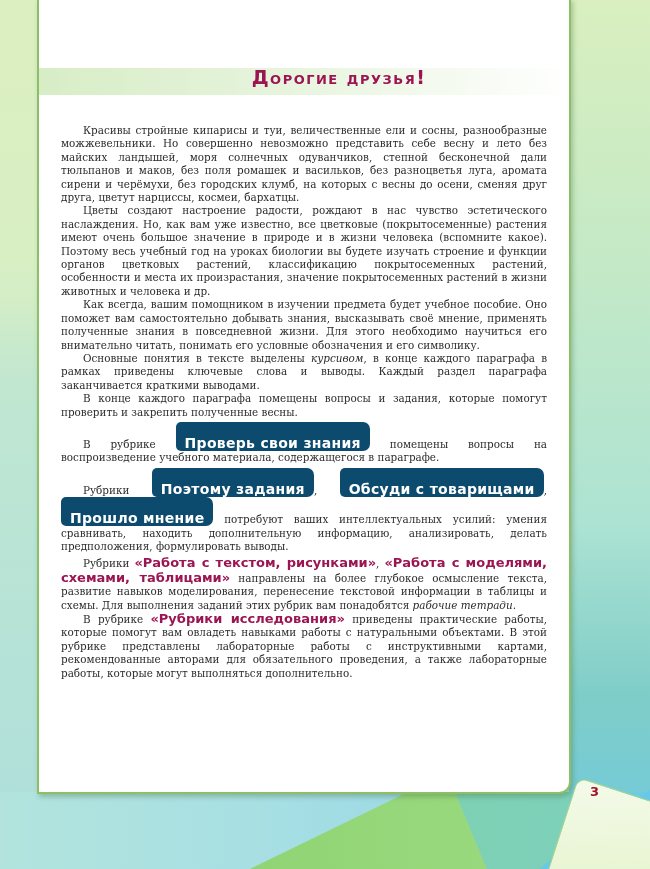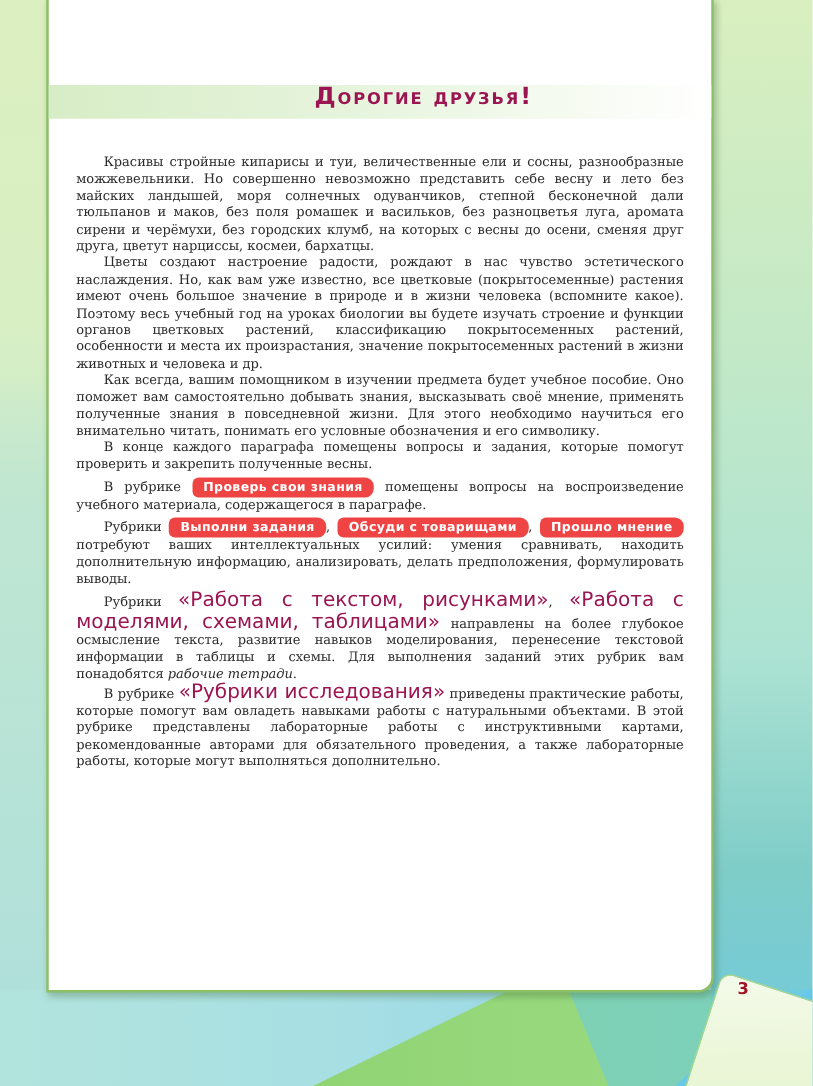--- a/index.html
+++ b/index.html
@@ -56,30 +56,30 @@
   }
   .text {
     position: absolute; left: 22px; top: 124px; width: 486px;
     font-size: 10.4px; line-height: 13.4px; color: #2b2b2b;
     text-align: justify;
   }
   .text p { margin: 0; text-indent: 22px; }
   .text p.gap { margin-top: 3px; }
   .pill {
     display: inline-block;
-    background: #ef4444; color: #ffffff;
+    background: #0c4a6e; color: #ffffff;
     font-family: "DejaVu Sans", sans-serif; font-weight: bold;
-    font-size: 10px; line-height: 13px;
-    padding: 2px 9px 1px 9px; border-radius: 5px 7px 7px 5px;
+    font-size: 14px; line-height: 13px;
+    padding: 15px 9px 1px 9px; border-radius: 5px 7px 7px 5px;
     text-indent: 0; letter-spacing: 0.3px;
     vertical-align: 0px;
   }
   .rub {
-    font-family: "DejaVu Sans", sans-serif; font-weight: normal;
-    color: #9b1552; font-size: 16px;
+    font-family: "DejaVu Sans", sans-serif; font-weight: bold;
+    color: #9b1552; font-size: 13px;
   }
   .page-tab {
     position: absolute; left: 578px; top: 777px; width: 110px; height: 130px;
     background: linear-gradient(160deg, #f4faea 0%, #eaf6d6 50%, #e2f2c8 100%);
     border: 1px solid #a8d68a;
     border-radius: 10px;
     transform: rotate(18deg);
     transform-origin: 0 0;
   }
   .page-num {
@@ -99,22 +99,23 @@
 <div class="bg-shape tri-blue"></div>
 
 <div class="card">
   <div class="title-band"></div>
   <div class="title">Дорогие друзья!</div>
 
   <div class="text">
     <p>Красивы стройные кипарисы и туи, величественные ели и сосны, разнообразные можжевельники. Но совершенно невозможно представить себе весну и лето без майских ландышей, моря солнечных одуванчиков, степной бесконечной дали тюльпанов и маков, без поля ромашек и васильков, без разноцветья луга, аромата сирени и черёмухи, без городских клумб, на которых с весны до осени, сменяя друг друга, цветут нарциссы, космеи, бархатцы.</p>
     <p>Цветы создают настроение радости, рождают в нас чувство эстетического наслаждения. Но, как вам уже известно, все цветковые (покрытосеменные) растения имеют очень большое значение в природе и в жизни человека (вспомните какое). Поэтому весь учебный год на уроках биологии вы будете изучать строение и функции органов цветковых растений, классификацию покрытосеменных растений, особенности и места их произрастания, значение покрытосеменных растений в жизни животных и человека и др.</p>
     <p>Как всегда, вашим помощником в изучении предмета будет учебное пособие. Оно поможет вам самостоятельно добывать знания, высказывать своё мнение, применять полученные знания в повседневной жизни. Для этого необходимо научиться его внимательно читать, понимать его условные обозначения и его символику.</p>
+    <p><span>Основные понятия в тексте выделены </span><i>курсивом</i><span>, в конце каждого параграфа в рамках приведены ключевые слова и выводы. Каждый раздел параграфа заканчивается краткими выводами.</span></p>
     <p>В конце каждого параграфа помещены вопросы и задания, которые помогут проверить и закрепить полученные весны.</p>
     <p class="gap"><span>В рубрике </span><span class="pill">Проверь свои знания</span><span> помещены вопросы на воспроизведение учебного материала, содержащегося в параграфе.</span></p>
-    <p class="gap"><span>Рубрики </span><span class="pill">Выполни задания</span><span>, </span><span class="pill">Обсуди с товарищами</span><span>, </span><span class="pill">Прошло мнение</span><span> потребуют ваших интеллектуальных усилий: умения сравнивать, находить дополнительную информацию, анализировать, делать предположения, формулировать выводы.</span></p>
+    <p class="gap"><span>Рубрики </span><span class="pill">Поэтому задания</span><span>, </span><span class="pill">Обсуди с товарищами</span><span>, </span><span class="pill">Прошло мнение</span><span> потребуют ваших интеллектуальных усилий: умения сравнивать, находить дополнительную информацию, анализировать, делать предположения, формулировать выводы.</span></p>
     <p class="gap"><span>Рубрики </span><span class="rub">«Работа с текстом, рисунками»</span><span>, </span><span class="rub">«Работа с моделями, схемами, таблицами»</span><span> направлены на более глубокое осмысление текста, развитие навыков моделирования, перенесение текстовой информации в таблицы и схемы. Для выполнения заданий этих рубрик вам понадобятся </span><i>рабочие тетради</i><span>.</span></p>
     <p><span>В рубрике </span><span class="rub">«Рубрики исследования»</span><span> приведены практические работы, которые помогут вам овладеть навыками работы с натуральными объектами. В этой рубрике представлены лабораторные работы с инструктивными картами, рекомендованные авторами для обязательного проведения, а также лабораторные работы, которые могут выполняться дополнительно.</span></p>
   </div>
 </div>
 
 <div class="page-tab"></div>
 <div class="page-num">3</div>
 
 </body></html>

